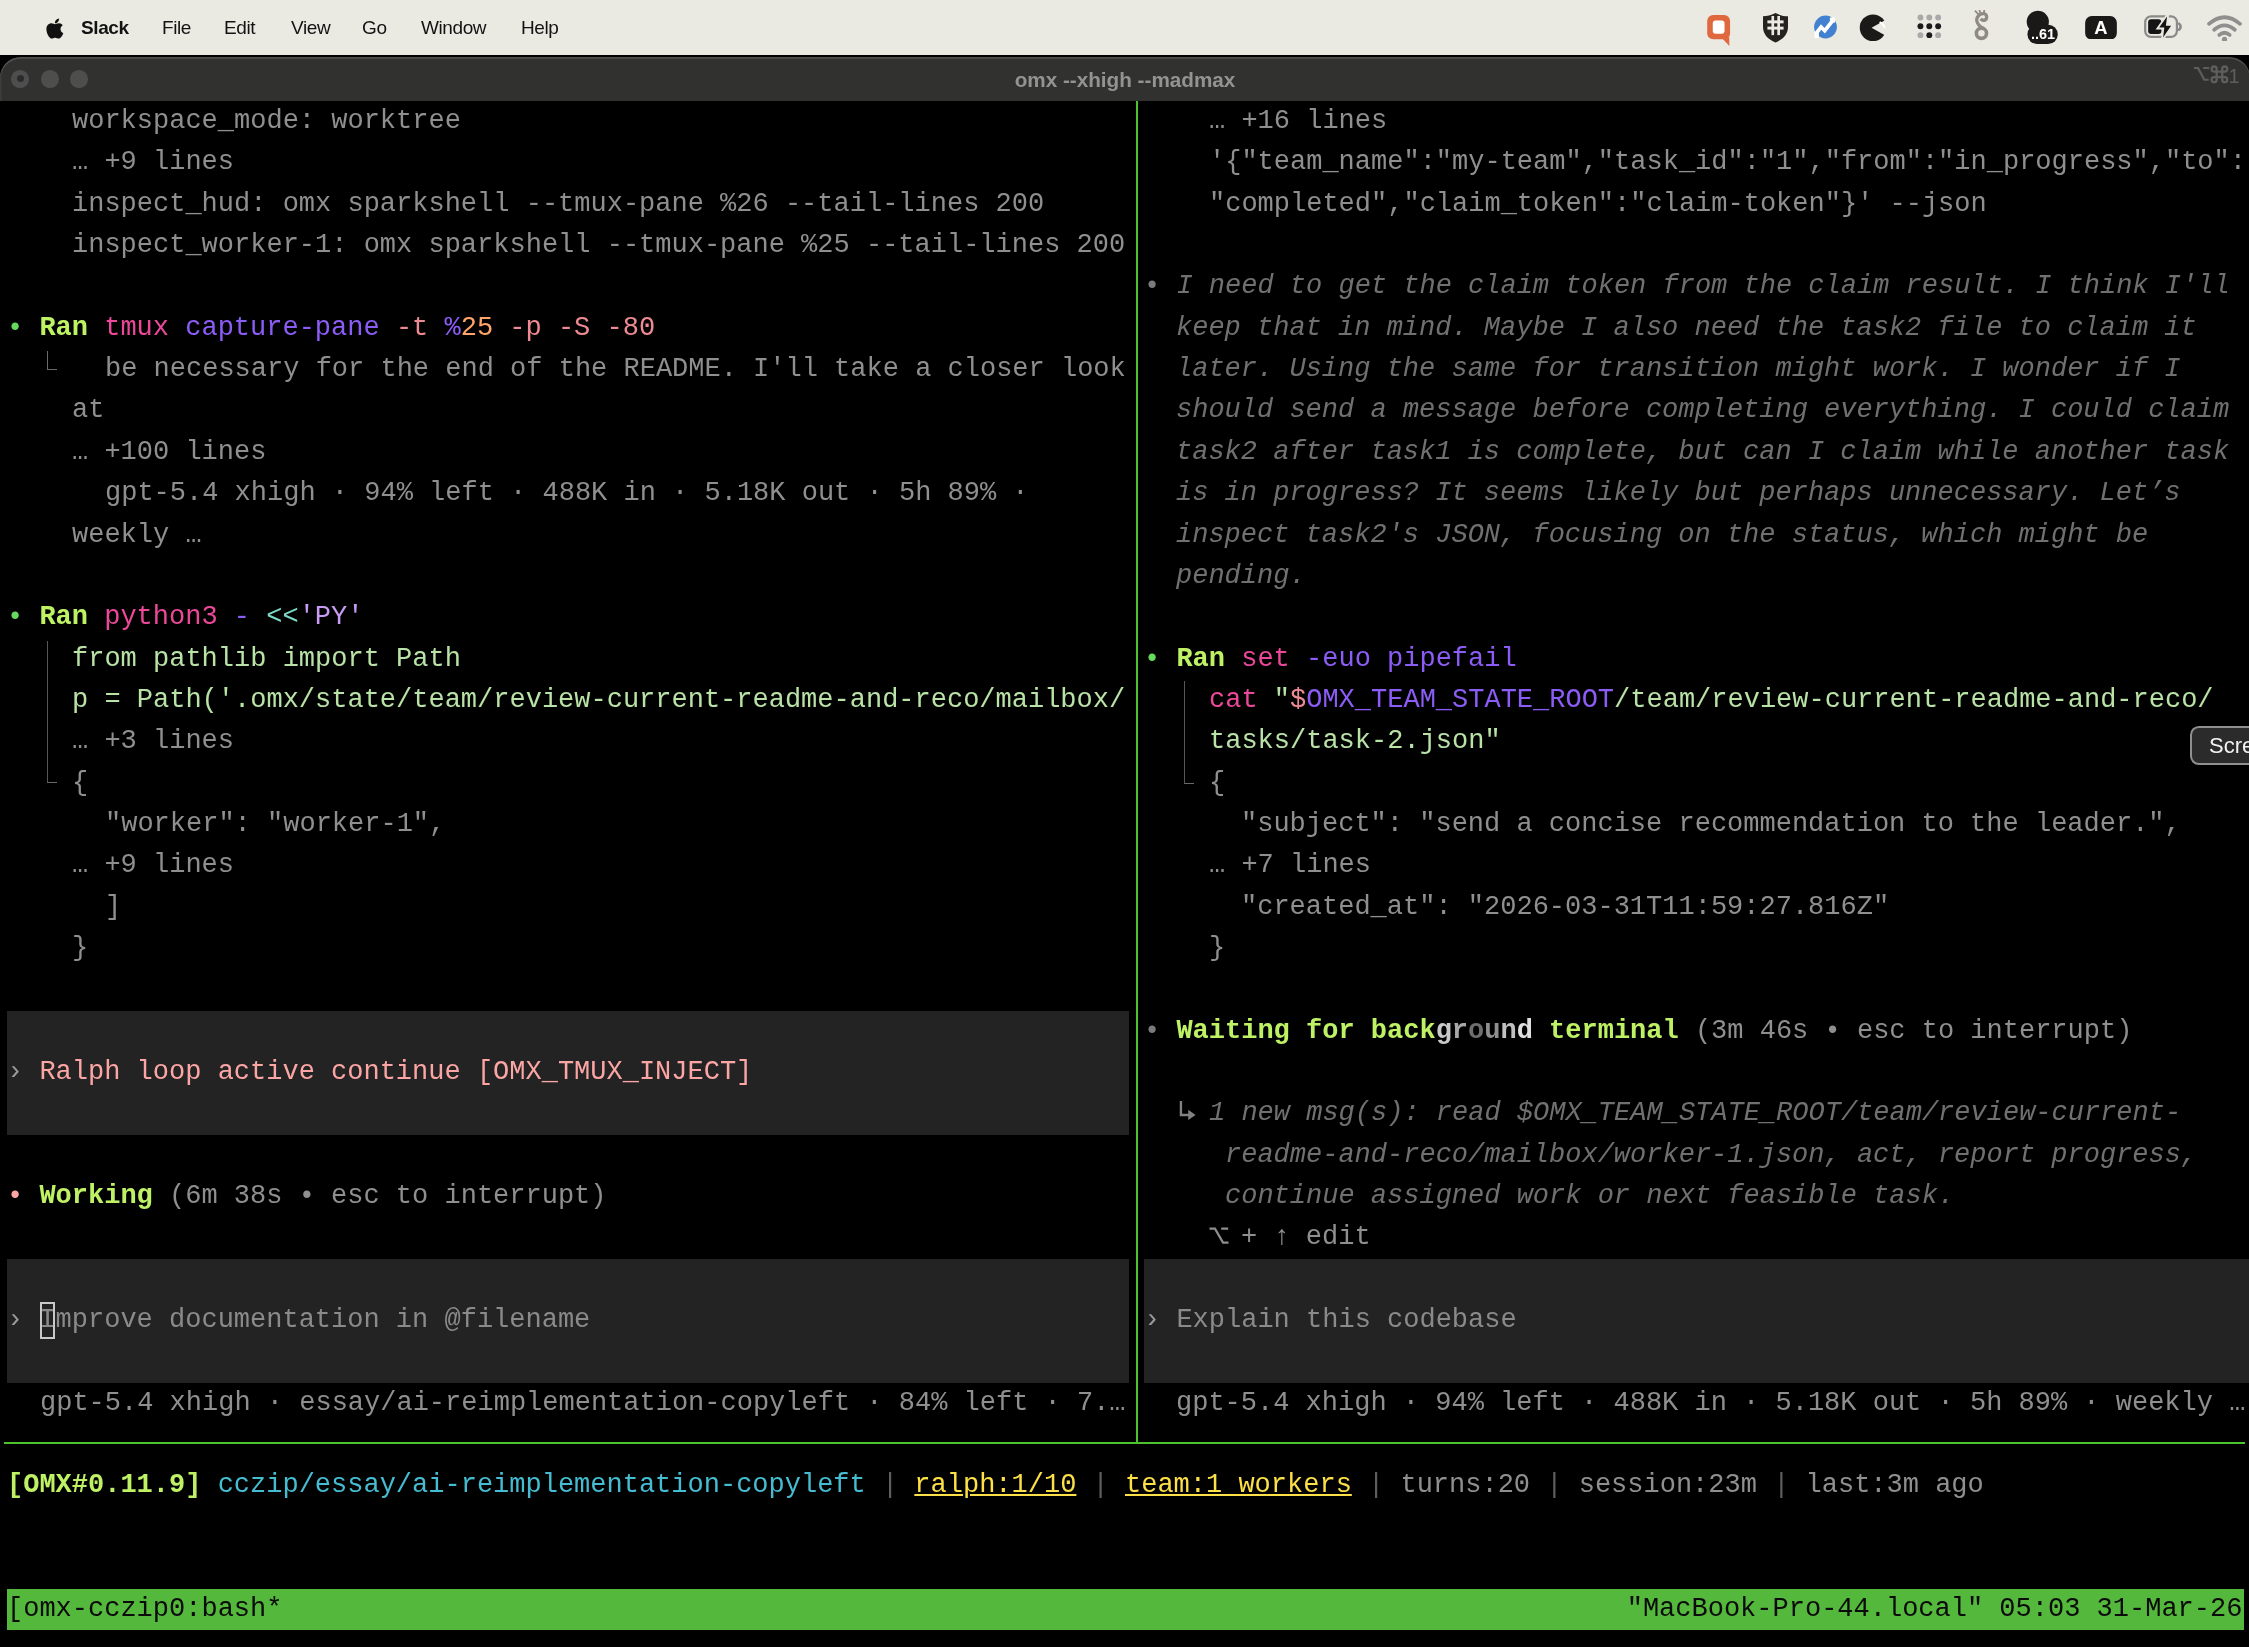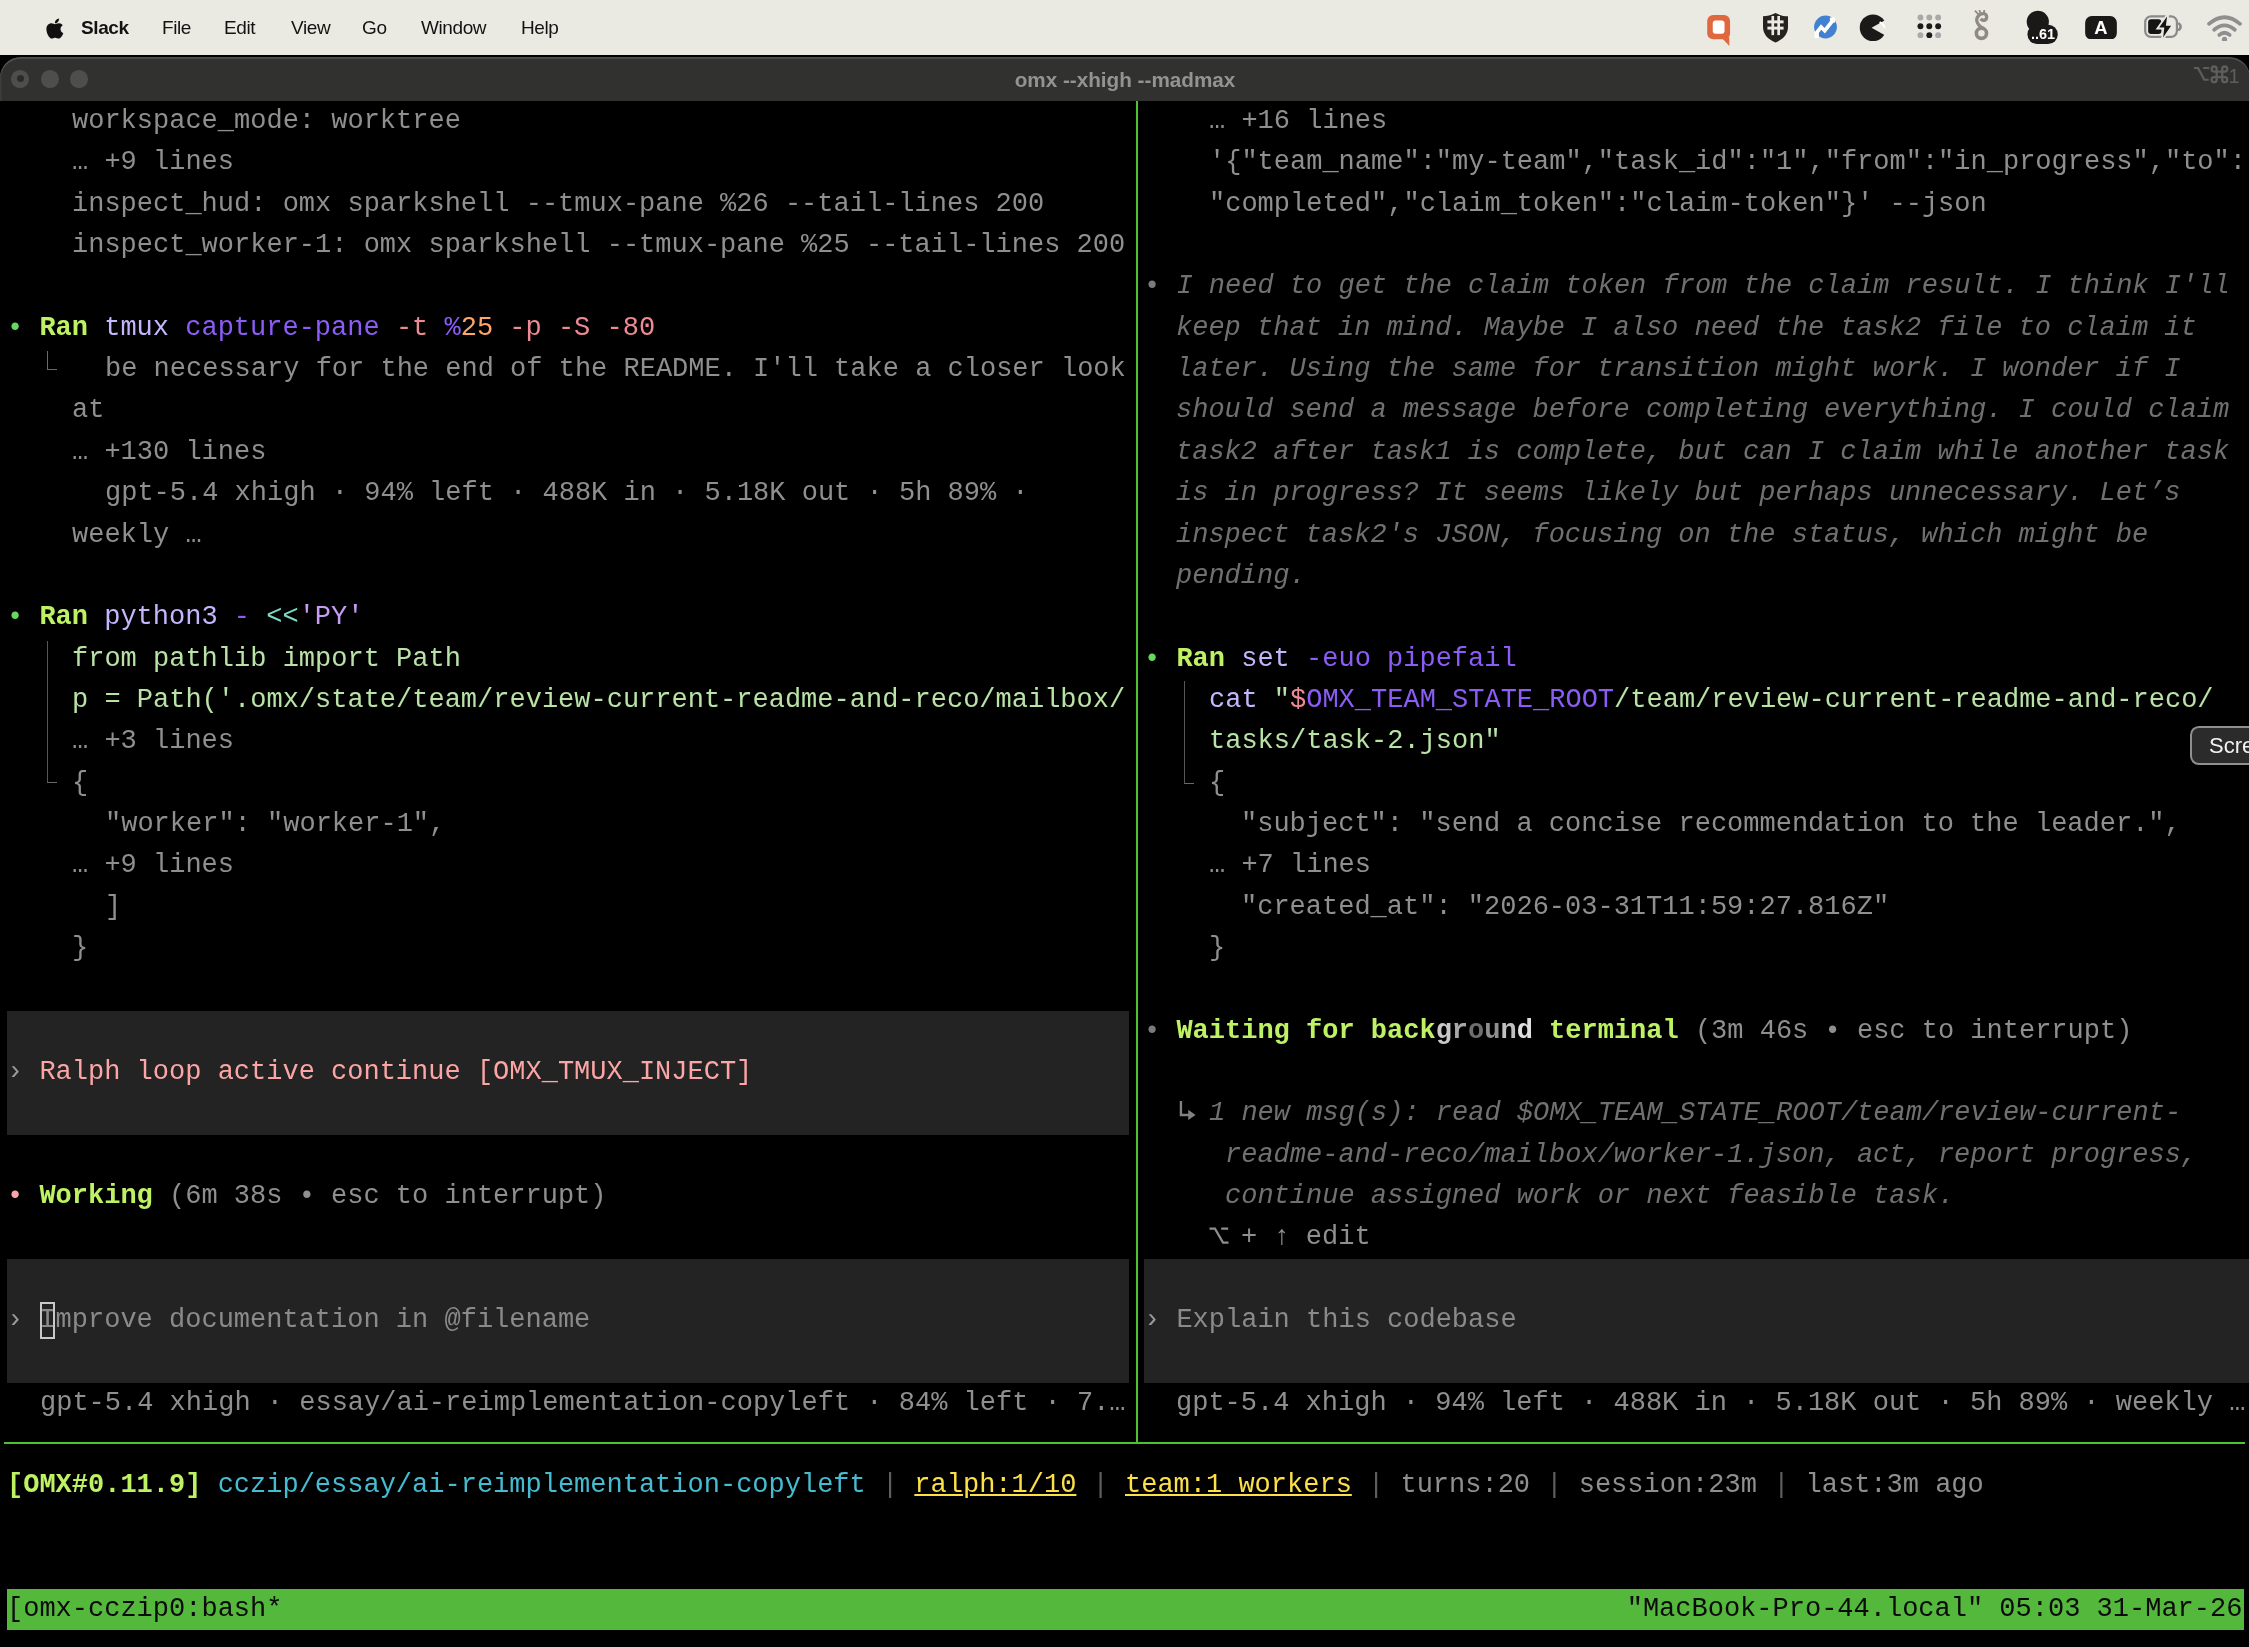--- a/index.html
+++ b/index.html
@@ -6,21 +6,21 @@
 .mi { position:absolute; top:0; height:55px; line-height:56px; font-family:"Liberation Sans",sans-serif; font-size:19px; letter-spacing:-0.4px; color:#131313; }
 #win { position:absolute; left:0; top:57px; width:2250px; height:1591px; background:#000; border-radius:20.7px 20.7px 0 0; }
 #tbar { position:absolute; left:0; top:57px; width:2250px; height:44px; background:#31312f; border-radius:20.7px 20.7px 0 0;
         box-shadow: inset 0 1.8px 0 rgba(255,255,255,.14), inset 1.5px 0 0 rgba(255,255,255,.06); }
 #title { position:absolute; left:0; top:57px; width:2250px; height:44px; line-height:46px; text-align:center;
          font-family:"Liberation Sans",sans-serif; font-size:20.7px; font-weight:bold; color:#939393; }
 .tl { position:absolute; top:70px; width:17.7px; height:17.7px; border-radius:50%; background:#4e4e4e; }
 .t { position:absolute; font-family:"Liberation Mono",monospace; font-size:27px; line-height:41px; white-space:pre; color:#8f8f8f; }
 .gy { color:#8f8f8f; } .dgy { color:#5e5e5e; } .dg { color:#7b7b7b; }
 .wt { color:#fca5a5; } .bw { color:#bef264; font-weight:bold; }
-.bg { color:#66d95e; } .bl { color:#c4b5fd; } .lv { color:#8b5cf6; }
+.bg { color:#66d95e; } .bl { color:#ec4899; } .lv { color:#8b5cf6; }
 .pk { color:#ee8a93; } .or { color:#ffa568; } .te { color:#7cd9c6; }
 .gn { color:#b8e2a6; } .cy { color:#45bcd1; } .sg { color:#fde047;text-decoration:underline; }
 .mv { color:#c89cf4; } .ph { color:#8a8a8a; } .pr { color:#9a9a9a; }
 .it { color:#707070; font-style:italic; }
 .sh1 {color:#c9c9c9;font-weight:bold} .sh2 {color:#a8a8a8;font-weight:bold} .sh3 {color:#6e6e6e;font-weight:bold}
 .sh4 {color:#8f8f8f;font-weight:bold} .sh5 {color:#c0c0c0;font-weight:bold} .sh6 {color:#e0e0e0;font-weight:bold}
 .band { position:absolute; background:#232323; }
 .bar { background:transparent; color:#0b0b0b; }
 </style></head><body>
 
@@ -160,21 +160,21 @@
 <div style="position:absolute;left:2190px;top:726px;width:70px;height:39px;background:#2b2b2b;border:2.2px solid #8f8f8f;border-radius:8.9px;
  font-family:'Liberation Sans',sans-serif;font-size:22px;color:#f2f2f2;line-height:35px;padding-left:17px">Scre</div>
 
 <div class="t" style="left:72px;top:101px"><span class="gy">workspace_mode: worktree</span></div>
 <div class="t" style="left:72px;top:142px"><span class="gy">… +9 lines</span></div>
 <div class="t" style="left:72px;top:184px"><span class="gy">inspect_hud: omx sparkshell --tmux-pane %26 --tail-lines 200</span></div>
 <div class="t" style="left:72px;top:225px"><span class="gy">inspect_worker-1: omx sparkshell --tmux-pane %25 --tail-lines 200</span></div>
 <div class="t" style="left:7px;top:308px"><span class="bg">•</span> <span class="bw">Ran</span> <span class="bl">tmux</span> <span class="lv">capture-pane</span> <span class="pk">-t</span> <span class="lv">%</span><span class="or">25</span> <span class="pk">-p</span> <span class="pk">-S</span> <span class="pk">-80</span></div>
 <div class="t" style="left:105px;top:349px"><span class="gy">be necessary for the end of the README. I'll take a closer look</span></div>
 <div class="t" style="left:72px;top:390px"><span class="gy">at</span></div>
-<div class="t" style="left:72px;top:432px"><span class="gy">… +130 lines</span></div>
+<div class="t" style="left:72px;top:432px"><span class="gy">… +100 lines</span></div>
 <div class="t" style="left:105px;top:473px"><span class="gy">gpt-5.4 xhigh · 94% left · 488K in · 5.18K out · 5h 89% ·</span></div>
 <div class="t" style="left:72px;top:515px"><span class="gy">weekly …</span></div>
 <div class="t" style="left:7px;top:597px"><span class="bg">•</span> <span class="bw">Ran</span> <span class="bl">python3</span> <span class="lv">-</span> <span class="te">&lt;&lt;</span><span class="mv">'PY'</span></div>
 <div class="t" style="left:72px;top:639px"><span class="gn">from pathlib import Path</span></div>
 <div class="t" style="left:72px;top:680px"><span class="gn">p = Path('.omx/state/team/review-current-readme-and-reco/mailbox/</span></div>
 <div class="t" style="left:72px;top:721px"><span class="gy">… +3 lines</span></div>
 <div class="t" style="left:72px;top:763px"><span class="gy">{</span></div>
 <div class="t" style="left:105px;top:804px"><span class="gy">"worker": "worker-1",</span></div>
 <div class="t" style="left:72px;top:845px"><span class="gy">… +9 lines</span></div>
 <div class="t" style="left:105px;top:887px"><span class="gy">]</span></div>

